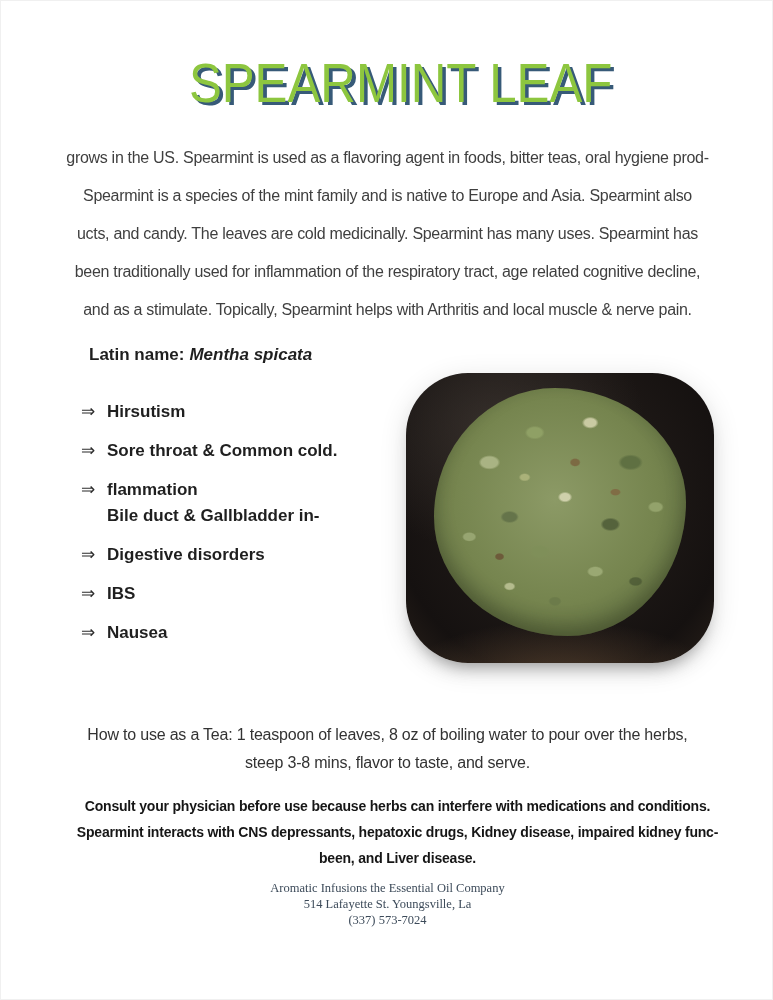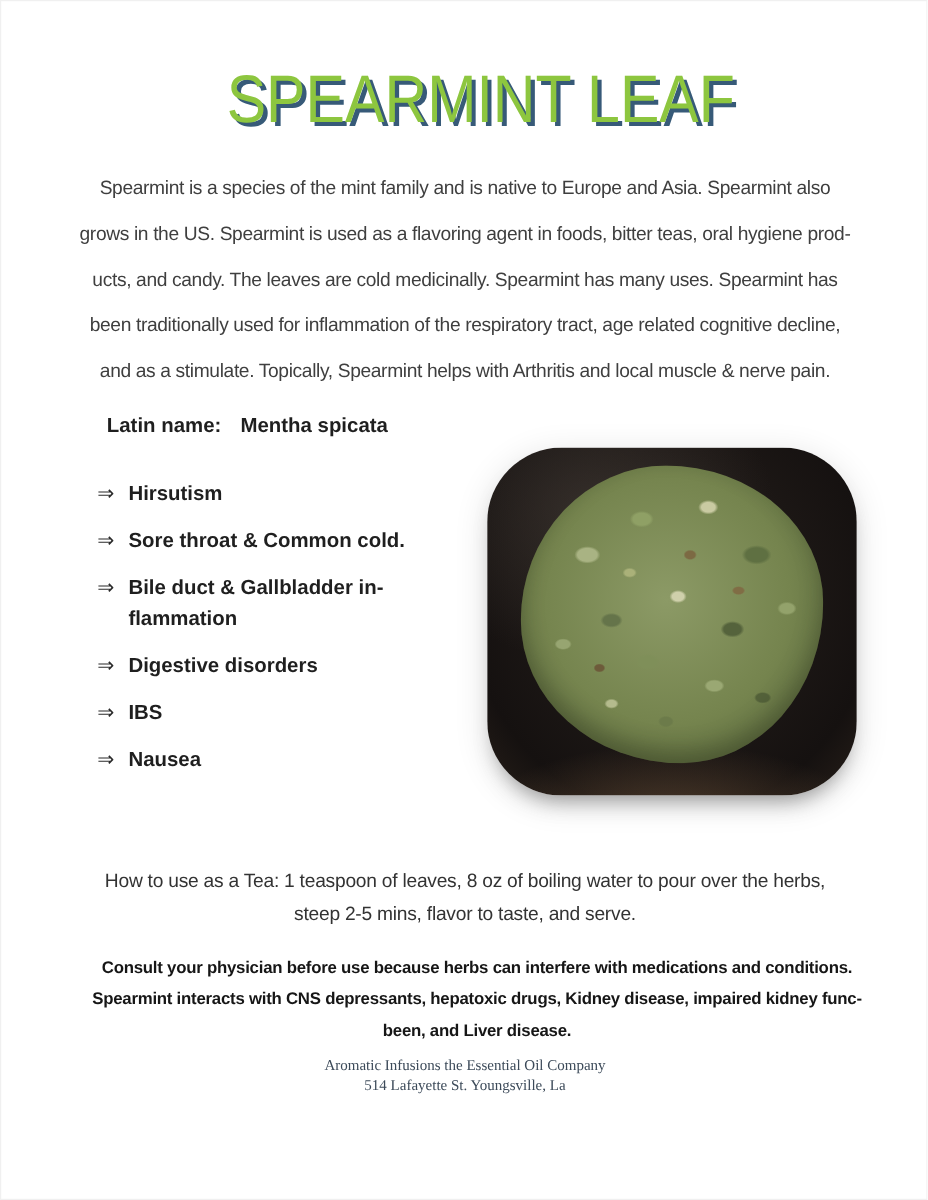--- a/index.html
+++ b/index.html
@@ -53,22 +53,22 @@
 
   
   .latin {
     position: absolute;
     top: 344px;
     left: 88px;
     font-size: 17px;
     font-weight: bold;
     color: #1f1f1f;
   }
-  .latin .label { margin-right: 16px; }
-  .latin .value { }
+  .latin .label { margin-right: 5px; }
+  .latin .value { font-style: italic; }
 
   
   .benefits {
     position: absolute;
     top: 398px;
     left: 80px;
     width: 310px;
     list-style: none;
   }
   .benefits li {
@@ -183,22 +183,22 @@
   }
 </style>
 </head>
 <body>
 
 <div class="page">
 
   <h1 class="title"><span class="title-inner">SPEARMINT LEAF</span></h1>
 
   <div class="intro">
+    <div class="intro-line">grows in the US. Spearmint is used as a flavoring agent in foods, bitter teas, oral hygiene prod-</div>
     <div class="intro-line">Spearmint is a species of the mint family and is native to Europe and Asia. Spearmint also</div>
-    <div class="intro-line">grows in the US. Spearmint is used as a flavoring agent in foods, bitter teas, oral hygiene prod-</div>
     <div class="intro-line">ucts, and candy. The leaves are cold medicinally. Spearmint has many uses. Spearmint has</div>
     <div class="intro-line">been traditionally used for inflammation of the respiratory tract, age related cognitive decline,</div>
     <div class="intro-line">and as a stimulate. Topically, Spearmint helps with Arthritis and local muscle &amp; nerve pain.</div>
   </div>
 
   <div class="latin">
     <span class="label">Latin name:</span><span class="value">Mentha spicata</span>
   </div>
 
   <ul class="benefits">
@@ -210,22 +210,22 @@
     </li>
     <li>
       <span class="arrow">⇒</span>
       <span class="item-text">
           <span>Sore throat &amp; Common cold.</span>
         </span>
     </li>
     <li>
       <span class="arrow">⇒</span>
       <span class="item-text">
+        <span>flammation</span>
         <span>Bile duct &amp; Gallbladder in-</span>
-        <span>flammation</span>
       </span>
     </li>
     <li>
       <span class="arrow">⇒</span>
       <span class="item-text">
           <span>Digestive disorders</span>
         </span>
     </li>
     <li>
       <span class="arrow">⇒</span>
@@ -242,27 +242,28 @@
   </ul>
 
   <div class="photo">
     <div class="bowl">
       <div class="leaves"></div>
     </div>
   </div>
 
   <div class="tea">
     <div>How to use as a Tea: 1 teaspoon of leaves, 8 oz of boiling water to pour over the herbs,</div>
-    <div>steep 2-5 mins, flavor to taste, and serve.</div>
+    <div>steep 3-8 mins, flavor to taste, and serve.</div>
   </div>
 
   <div class="warning">
     <div>Consult your physician before use because herbs can interfere with medications and conditions.</div>
     <div>Spearmint interacts with CNS depressants, hepatoxic drugs, Kidney disease, impaired kidney func-</div>
     <div>been, and Liver disease.</div>
   </div>
 
   <div class="footer">
     <div>Aromatic Infusions the Essential Oil Company</div>
     <div>514 Lafayette St. Youngsville, La</div>
+    <div>(337) 573-7024</div>
   </div>
 
 </div>
 
 </body></html>

